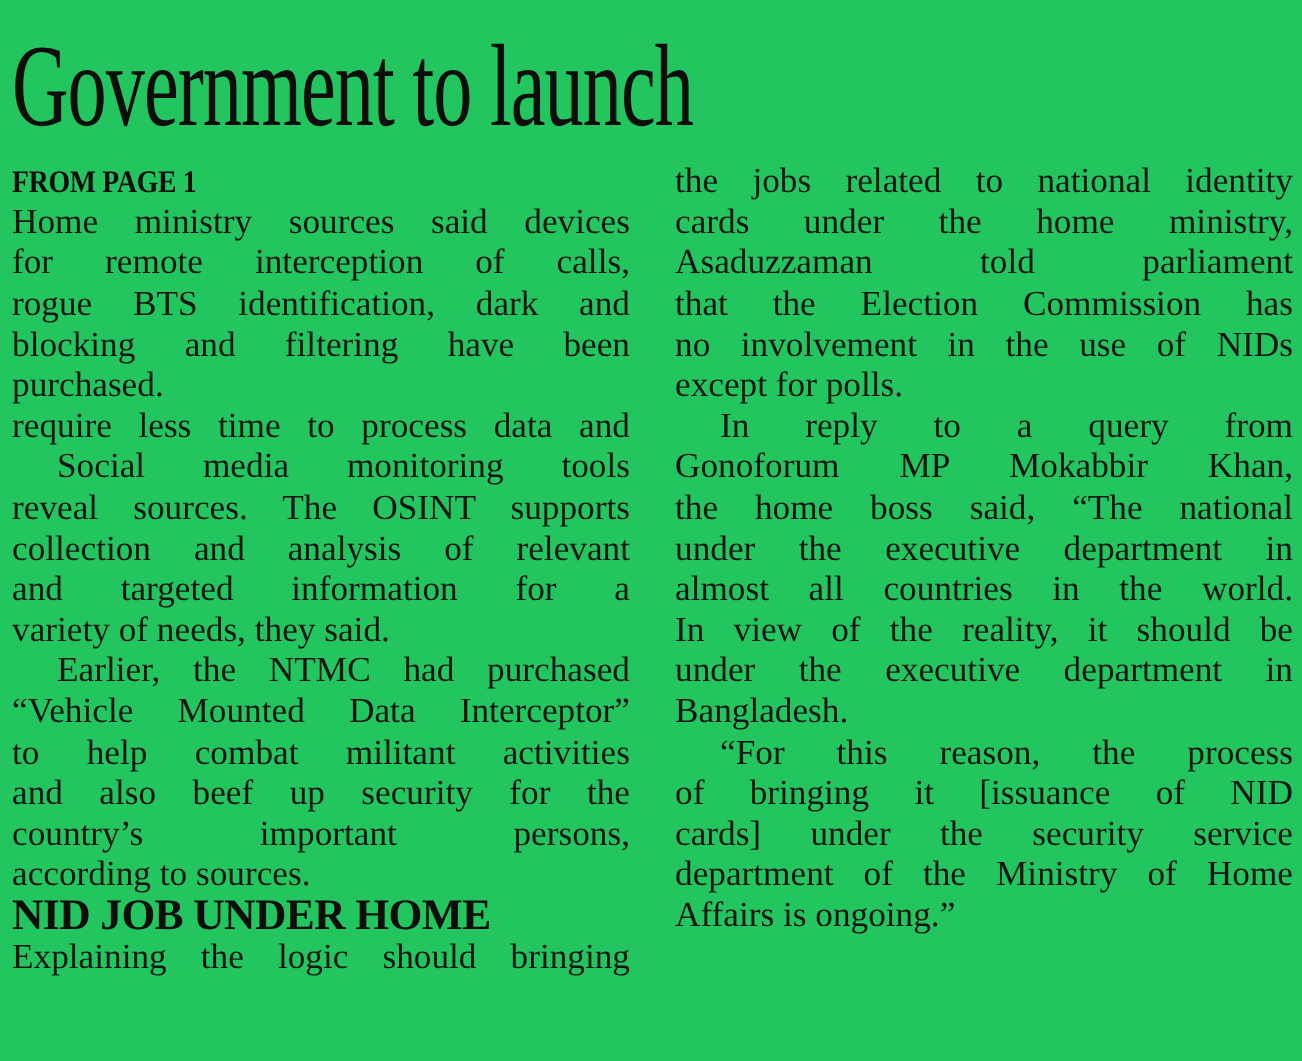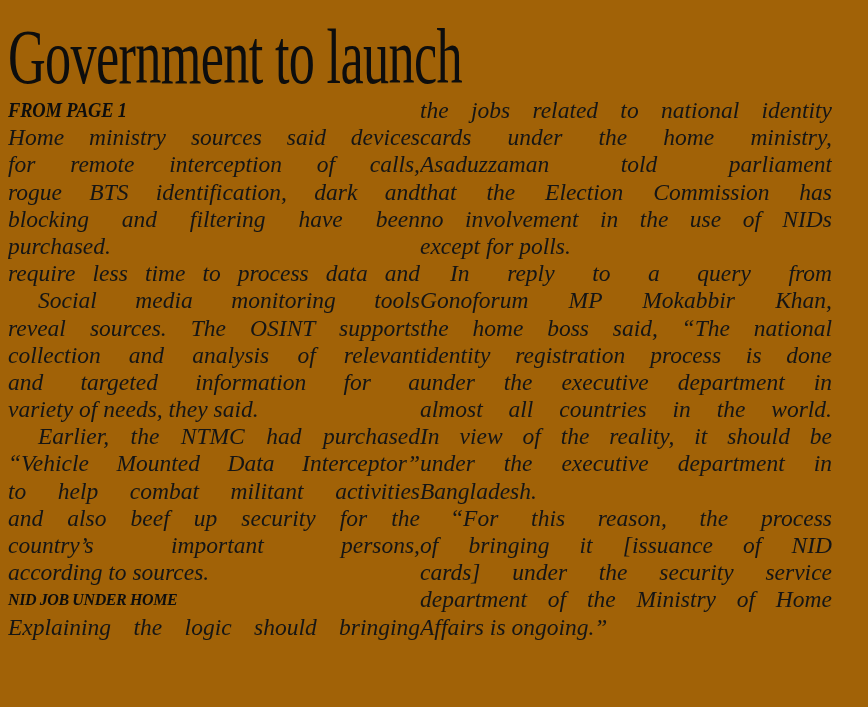--- a/index.html
+++ b/index.html
@@ -1,61 +1,61 @@
 <!DOCTYPE html>
 <html><head>
 <meta charset="utf-8">
 <style>
   html, body { margin: 0; padding: 0; background: #ffffff; }
   .page {
     position: relative;
     width: 868px;
     height: 707px;
-    background: #a16207;
+    background: #22c55e;
     color: #141414;
     font-family: "Liberation Serif", serif;
     overflow: hidden;
     box-sizing: border-box;
     padding: 10px 6px 0 8px;
   }
   h1.headline {
     margin: 8px 0 0 0;
     font-size: 78px;
     font-weight: normal;
     line-height: 1.0;
     letter-spacing: -1px;
     white-space: nowrap;
     transform: scaleX(0.67);
     transform-origin: left center;
     color: #0d0d0d;
   }
   .columns {
     display: flex;
-    margin-top: 1px;
-    font-style: italic;
+    gap: 30px;
+    margin-top: 12px;
   }
   .column {
     width: 412px;
     font-size: 23.5px;
     line-height: 27.2px;
     color: #151515;
   }
   .kicker {
     font-weight: bold;
     font-size: 21px;
     line-height: 27.2px;
     white-space: nowrap;
     transform: scaleX(0.88);
     transform-origin: left center;
     letter-spacing: -0.2px;
     color: #0d0d0d;
   }
   .subhead {
     font-weight: bold;
-    font-size: 16px;
+    font-size: 29px;
     line-height: 27.2px;
     letter-spacing: -0.4px;
     white-space: nowrap;
     color: #0d0d0d;
   }
   .line {
     text-align: justify;
     text-align-last: justify;
     text-justify: inter-word;
     white-space: normal;
@@ -97,21 +97,20 @@
     <div class="column">
         <div class="line">the jobs related to national identity</div>
         <div class="line">cards under the home ministry,</div>
         <div class="line">Asaduzzaman told parliament</div>
         <div class="line">that the Election Commission has</div>
         <div class="line">no involvement in the use of NIDs</div>
         <div class="line lastline">except for polls.</div>
         <div class="line indent">In reply to a query from</div>
         <div class="line">Gonoforum MP Mokabbir Khan,</div>
         <div class="line">the home boss said, “The national</div>
-        <div class="line">identity registration process is done</div>
         <div class="line">under the executive department in</div>
         <div class="line">almost all countries in the world.</div>
         <div class="line">In view of the reality, it should be</div>
         <div class="line">under the executive department in</div>
         <div class="line lastline">Bangladesh.</div>
         <div class="line indent">“For this reason, the process</div>
         <div class="line">of bringing it [issuance of NID</div>
         <div class="line">cards] under the security service</div>
         <div class="line">department of the Ministry of Home</div>
         <div class="line lastline">Affairs is ongoing.”</div>

